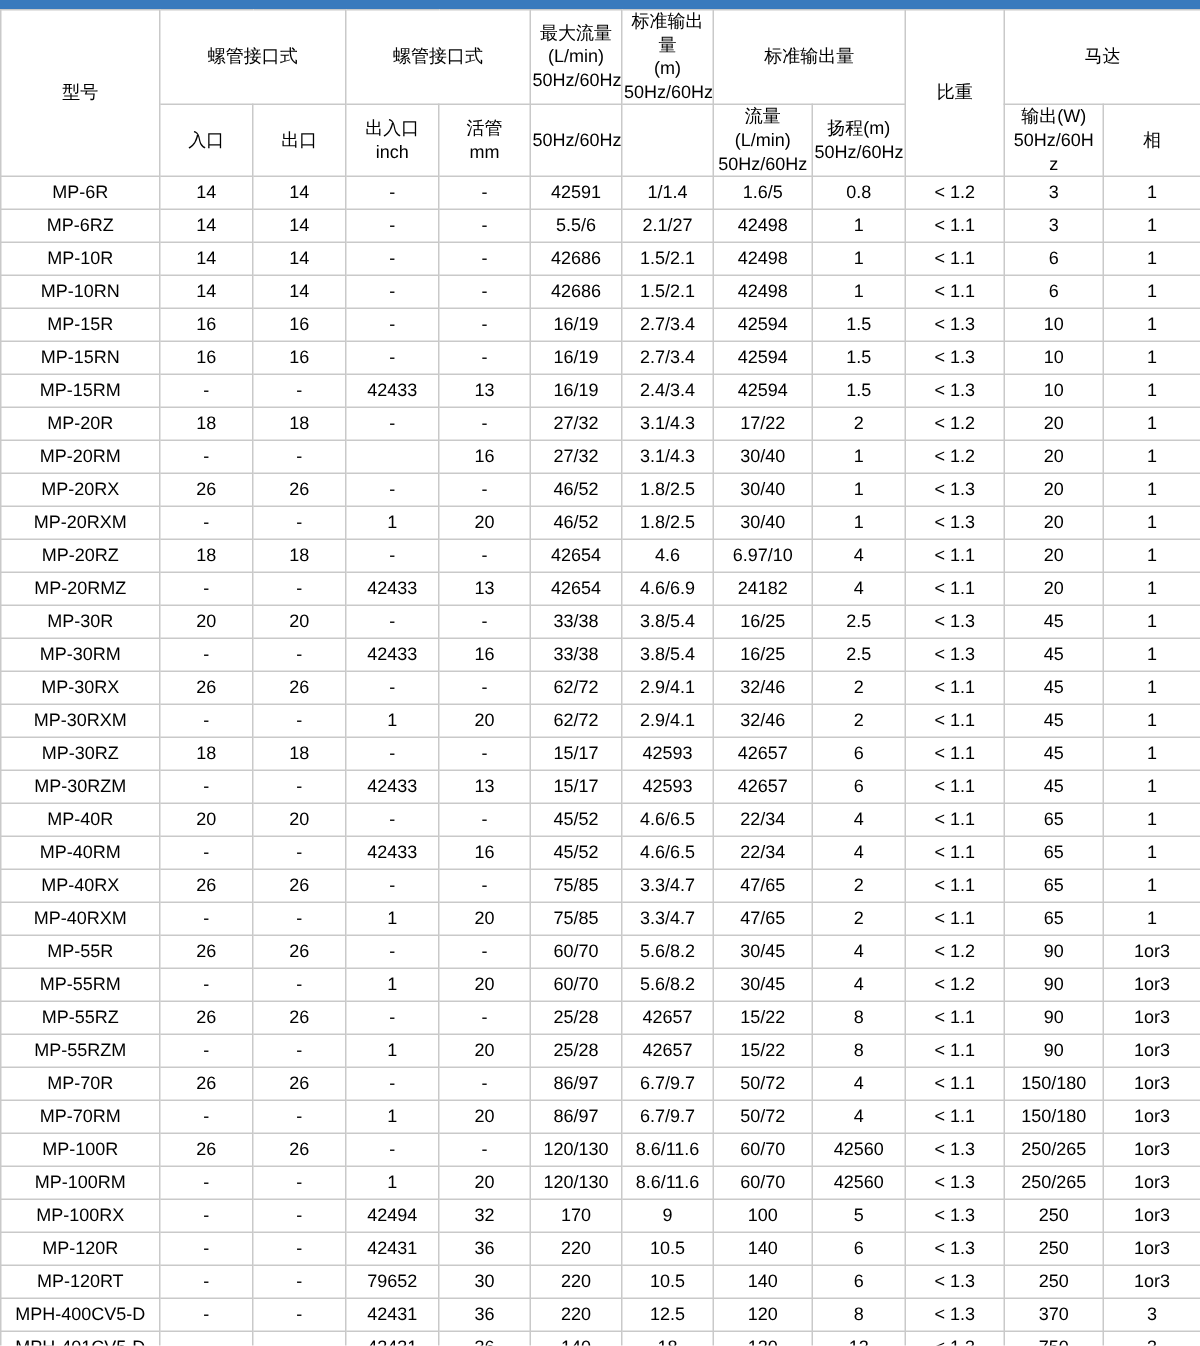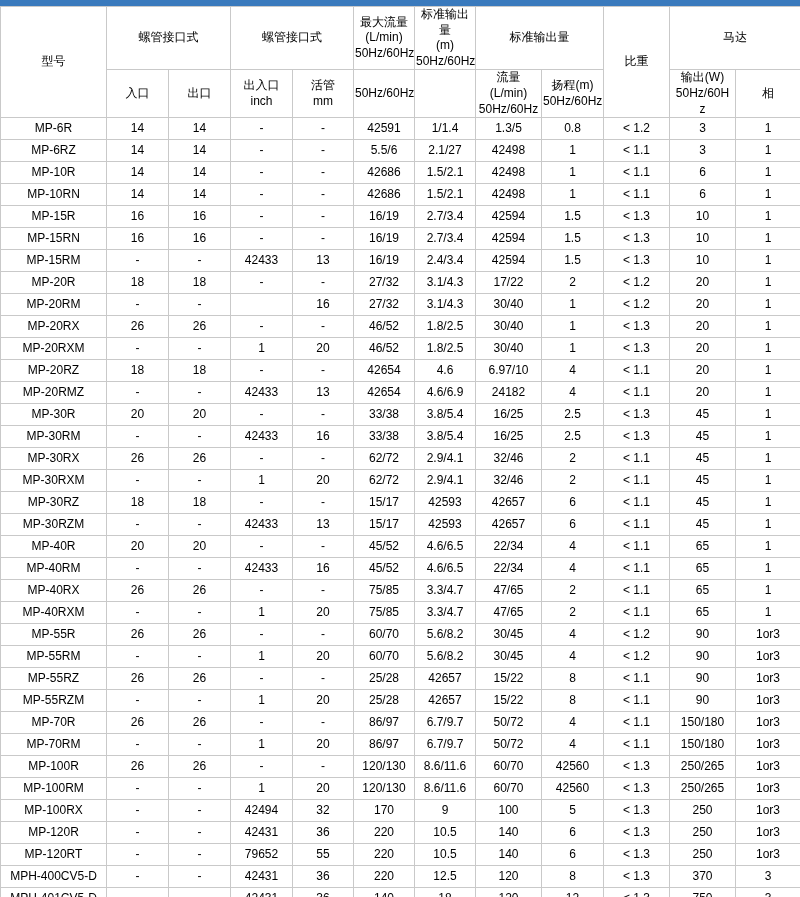--- a/index.html
+++ b/index.html
@@ -88,21 +88,21 @@
     </thead>
     <tbody>
         <tr>
           <td>MP-6R</td>
           <td>14</td>
           <td>14</td>
           <td>-</td>
           <td>-</td>
           <td>42591</td>
           <td>1/1.4</td>
-          <td>1.3/5</td>
+          <td>1.6/5</td>
           <td>0.8</td>
           <td>&lt; 1.2</td>
           <td>3</td>
           <td>1</td>
         </tr>
         <tr>
           <td>MP-6RZ</td>
           <td>14</td>
           <td>14</td>
           <td>-</td>
@@ -547,21 +547,21 @@
           <td>6</td>
           <td>&lt; 1.3</td>
           <td>250</td>
           <td>1or3</td>
         </tr>
         <tr>
           <td>MP-120RT</td>
           <td>-</td>
           <td>-</td>
           <td>79652</td>
-          <td>55</td>
+          <td>30</td>
           <td>220</td>
           <td>10.5</td>
           <td>140</td>
           <td>6</td>
           <td>&lt; 1.3</td>
           <td>250</td>
           <td>1or3</td>
         </tr>
         <tr>
           <td>MPH-400CV5-D</td>

